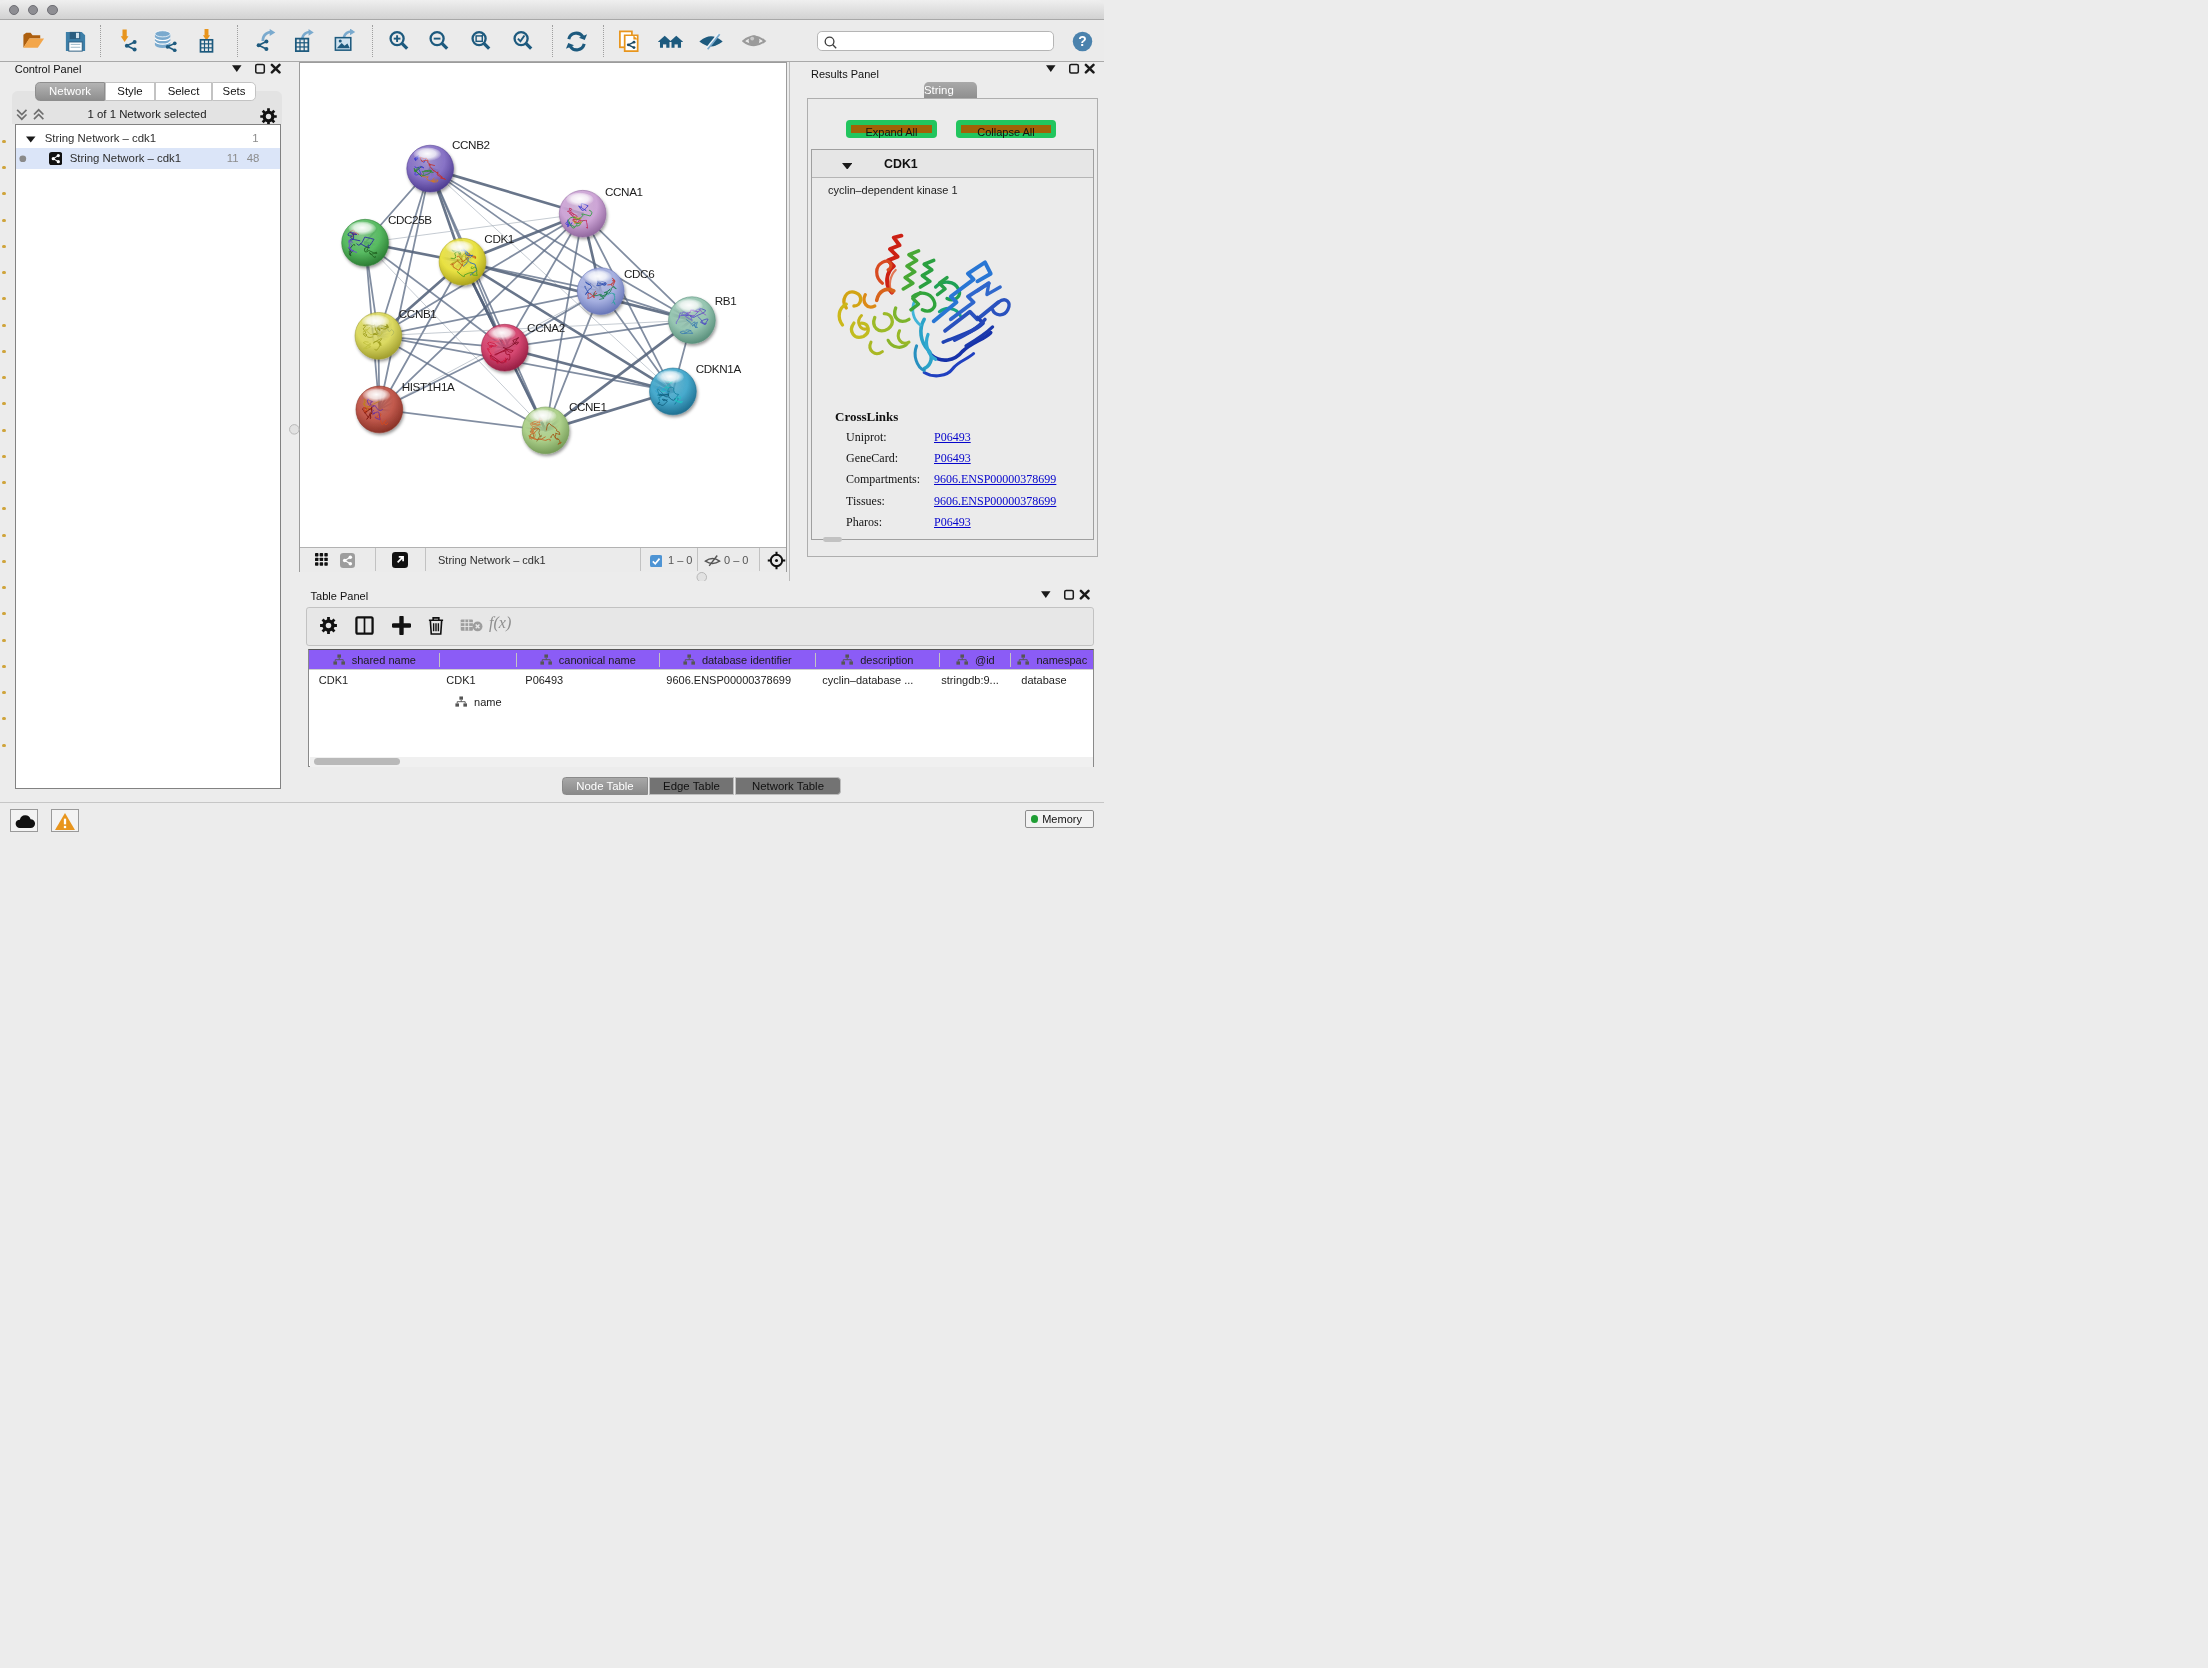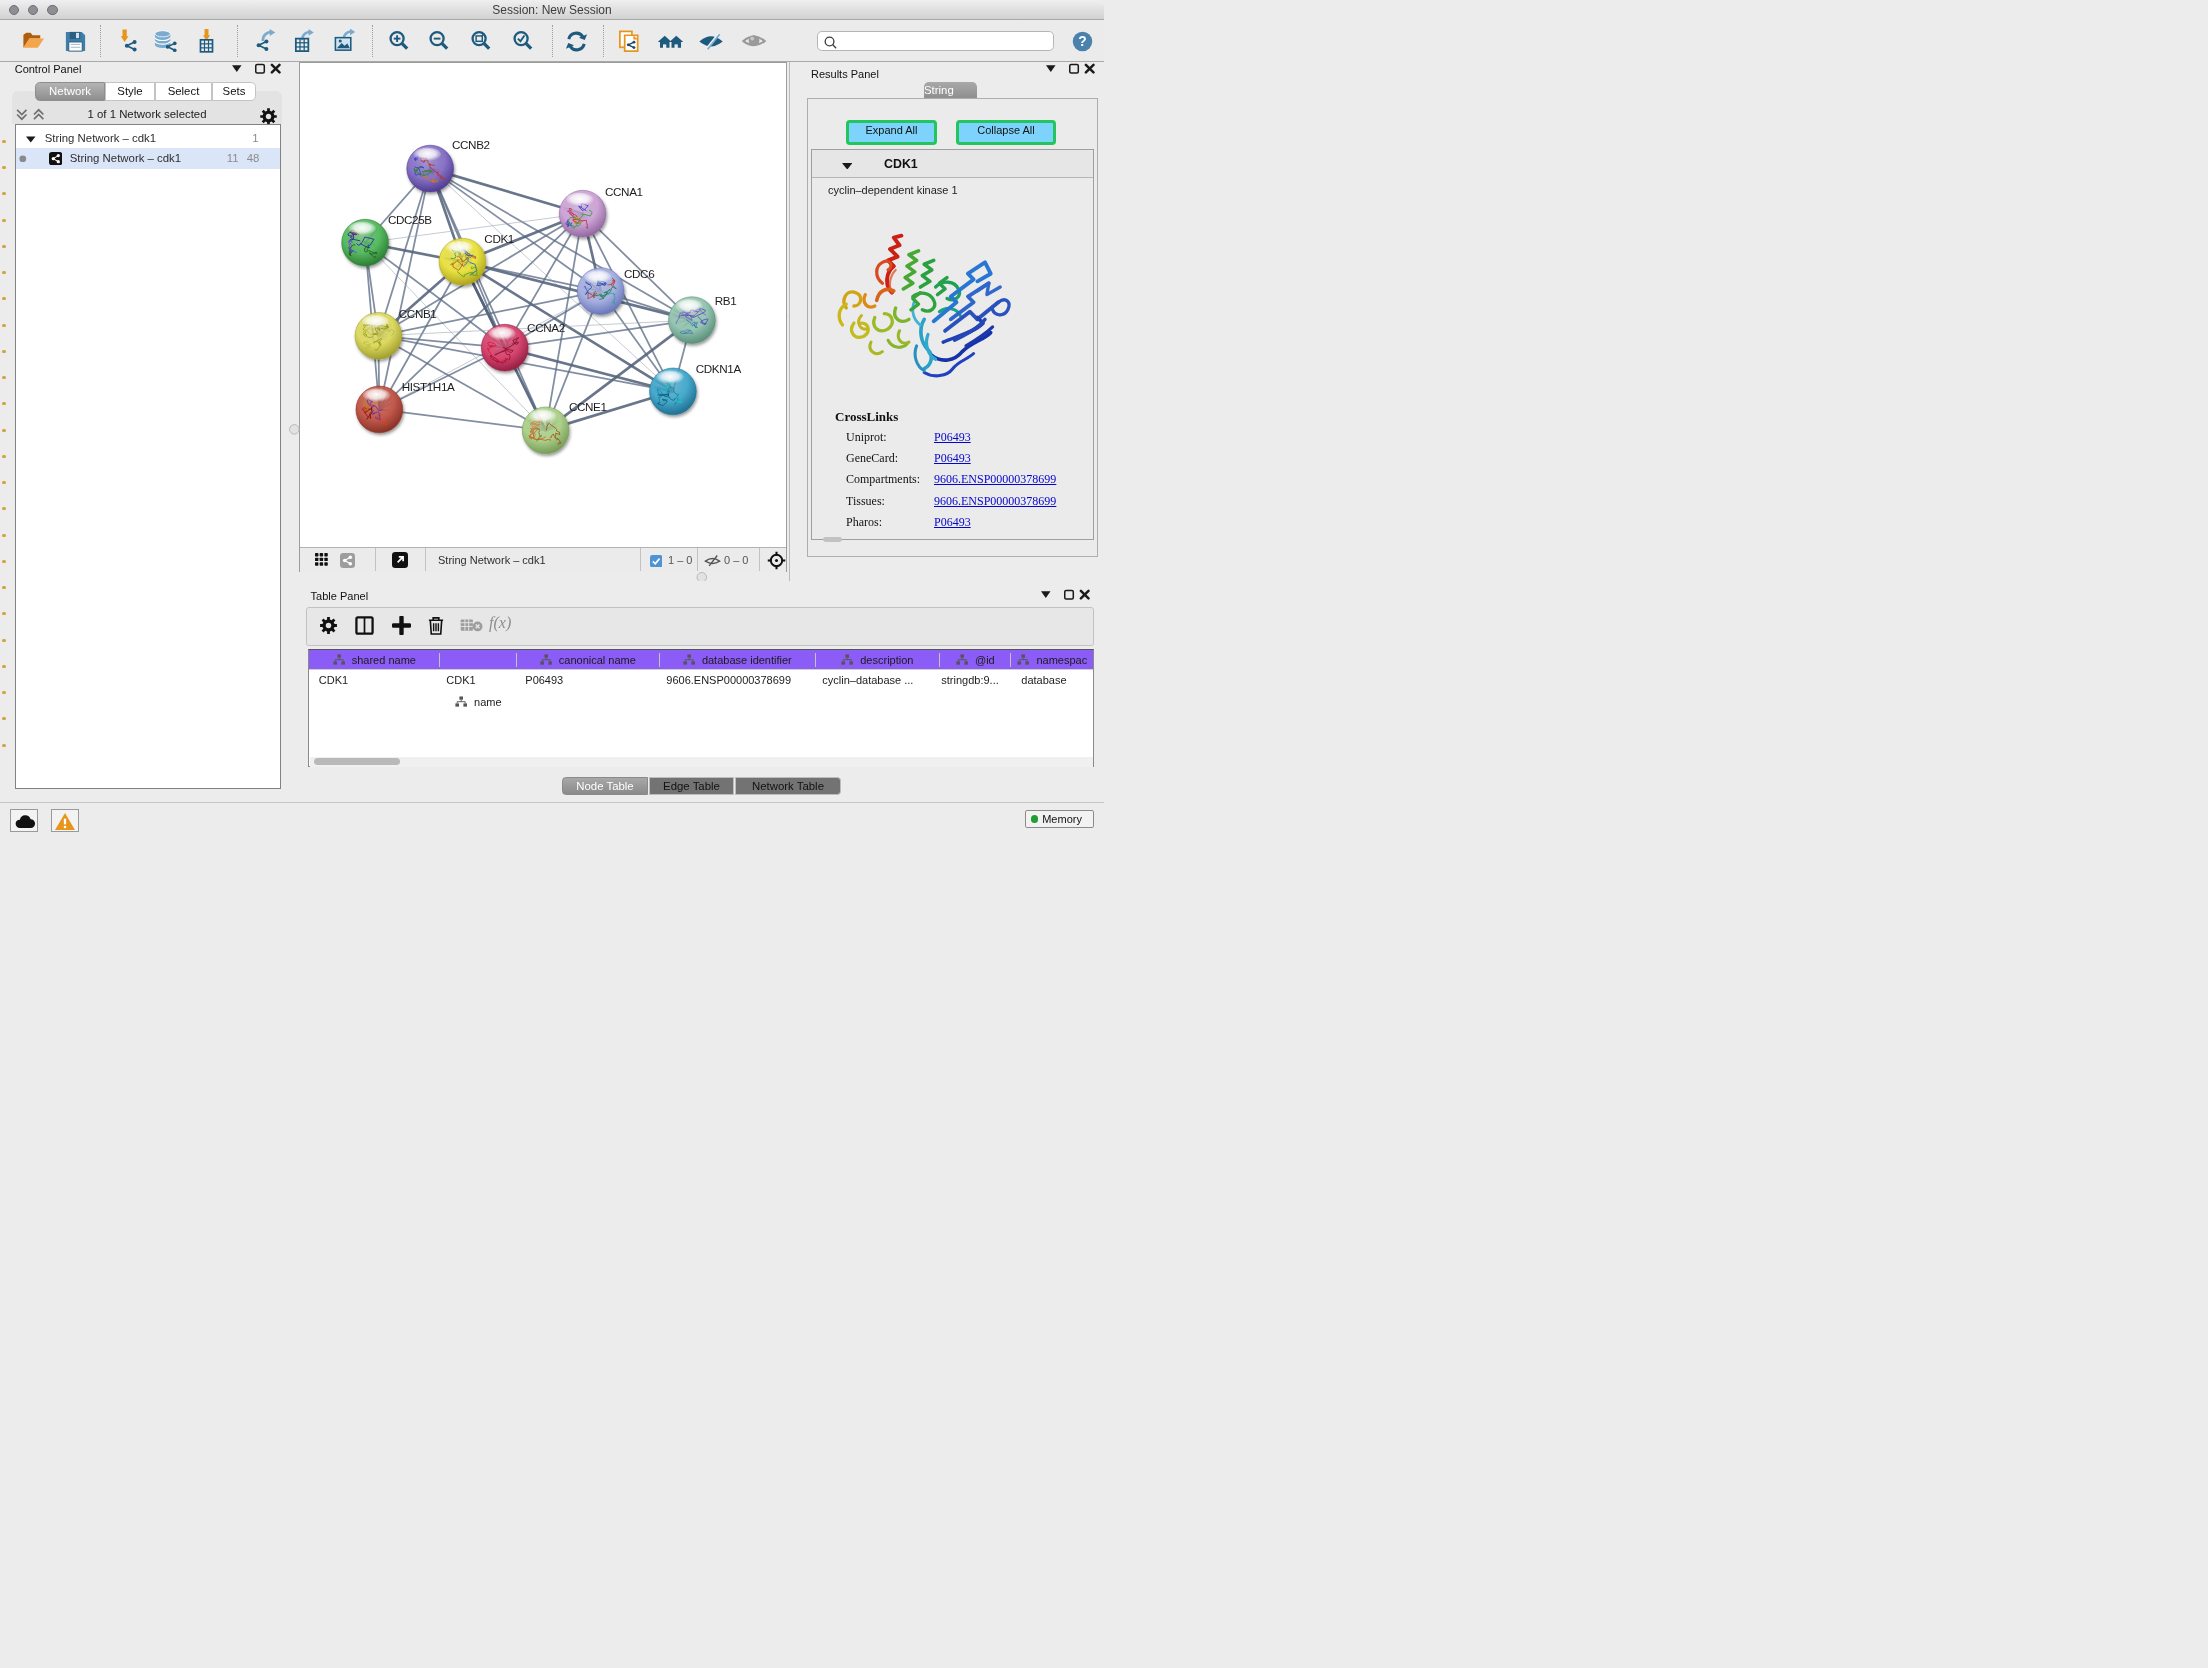--- a/index.html
+++ b/index.html
@@ -46,22 +46,22 @@
 .cs-sep { position:absolute; height:23px; width:0; border-left:1px solid #c2c2c2; }
 
 
 #results { position:absolute; left:789px; top:62px; width:315px; height:519px;
   background:#ececec; border-left:1px solid #bbb; }
 #res-box { position:absolute; left:807px; top:98px; width:291px; height:459px;
   background:#ebebeb; border:1px solid #aeaeae; }
 #stringtab { position:absolute; left:924px; top:82px; width:53px; height:16.6px;
   background:linear-gradient(#a9a9a9,#8d8d8d); color:#fff; border-radius:4.8px 4.8px 0 0;
   font-size:11.4px; text-align:left; line-height:16.6px; }
-.resbtn { position:absolute; top:120px; height:25px; background:#7dd3fc;
-  border:3px solid #22c55e; border-radius:3.8px; font-size:11px; color:#111;
+.resbtn { position:absolute; top:120px; height:18px; background:#a16207;
+  border:5px solid #22c55e; border-radius:3.8px; font-size:11px; color:#111;
   text-align:center; line-height:15px; }
 #sec-box { position:absolute; left:811px; top:149px; width:283px; height:391px;
   border:1px solid #9f9f9f; background:#ebebeb; }
 #sec-head { position:absolute; left:0; top:0; width:100%; height:28px;
   background:#e6e6e6; border-bottom:1px solid #b5b5b5; }
 .serif { font-family:"Liberation Serif", serif; }
 .xlink { color:#0504cc; text-decoration:underline; }
 .xrow { position:absolute; left:34px; font-size:12px; color:#111; }
 .xrow .xlink { position:absolute; left:88px; top:0; }
 
@@ -95,21 +95,20 @@
   background:#f2f2f2; border:1px solid #8b8b8b; border-radius:1.9px; font-size:11px;
   color:#111; line-height:17px; }
 </style>
 </head>
 <body>
 
 <div id="titlebar">
   <div class="tl" style="left:8.8px;"></div>
   <div class="tl" style="left:27.6px;"></div>
   <div class="tl" style="left:47px;"></div>
-  <div id="title-text">Session: New Session</div>
 </div>
 
 <div id="toolbar">
   <svg width="25" height="25" viewBox="0 0 26 26" style="position:absolute;left:21.4px;top:9px;">
       <path d="M2.5 19.5 L2.5 6 L5.5 4 L10 4 L12 6.5 L20 6.5 L20 10 L9 10 Z" fill="#ad5f0e"></path>
       <path d="M2.5 19.5 L8.5 10 L24 10 L17.5 19.5 Z" fill="#f3a64a"></path>
     </svg>
     <svg width="25" height="25" viewBox="0 0 26 26" style="position:absolute;left:63px;top:9px;">
       <path d="M3 3 L19.5 3 L23 6.5 L23 23 L3 23 Z" fill="#3d7fa8"></path>
       <rect x="7" y="3" width="11" height="7.5" fill="#2a5d80"></rect>

